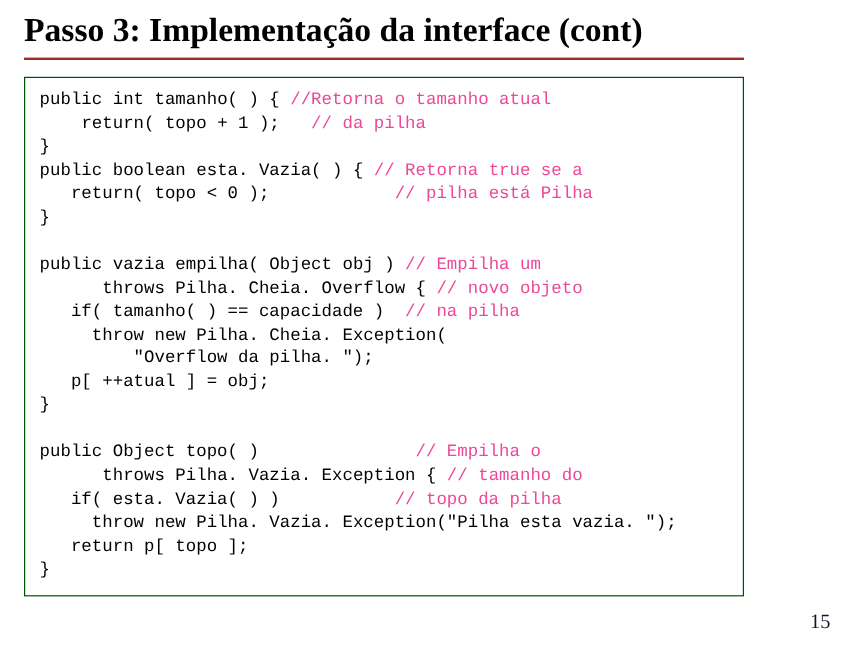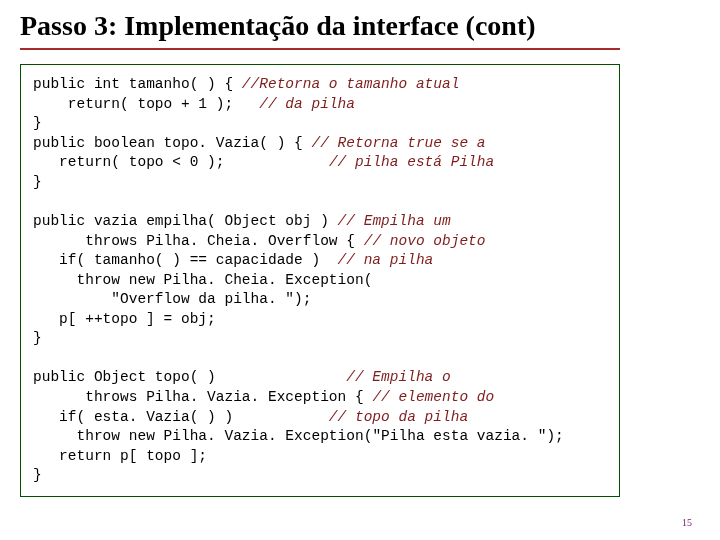--- a/index.html
+++ b/index.html
@@ -28,49 +28,49 @@
   .code-box {
     border: 1px solid #005000;
     padding: 10px 12px 10px 12px;
     font-family: "Courier New", monospace;
     font-size: 14.5px;
     line-height: 1.35;
     white-space: pre;
     color: #000;
   }
   .kw { font-weight: normal; }
-  .cm { color: #7f1d1d; font-style: italic; }
+  .cm { color: #ec4899; }
   .page-num {
     position: absolute;
     bottom: 12px;
     right: 28px;
-    font-size: 10px;
-    color: #701a75;
+    font-size: 17px;
+    color: #0f172a;
   }
 </style>
 </head>
 <body>
 
 <div class="slide">
   <div class="title">Passo 3:  Implementação da interface (cont)</div>
   <div class="code-box"><span><span>public </span><span class="kw">int</span><span> tamanho( ) { </span><span class="cm">//Retorna o tamanho atual</span></span>
 <span><span>    </span><span class="kw">return</span><span>( topo + 1 );   </span><span class="cm">// da pilha</span></span>
 <span>}</span>
-<span><span>public </span><span class="kw">boolean</span><span> topo. Vazia( ) { </span><span class="cm">// Retorna true se a</span></span>
+<span><span>public </span><span class="kw">boolean</span><span> esta. Vazia( ) { </span><span class="cm">// Retorna true se a</span></span>
 <span><span>   </span><span class="kw">return</span><span>( topo &lt; 0 );            </span><span class="cm">// pilha está Pilha</span></span>
 <span>}</span>
 
 <span><span>public </span><span class="kw">vazia</span><span> empilha( Object obj ) </span><span class="cm">// Empilha um</span></span>
 <span><span>      </span><span class="kw">throws</span><span> Pilha. Cheia. Overflow { </span><span class="cm">// novo objeto</span></span>
 <span><span>   </span><span class="kw">if</span><span>( tamanho( ) == capacidade )  </span><span class="cm">// na pilha</span></span>
 <span><span>     </span><span class="kw">throw new</span><span> Pilha. Cheia. Exception(</span></span>
 <span>         "Overflow da pilha. ");</span>
-<span>   p[ ++topo ] = obj;</span>
+<span>   p[ ++atual ] = obj;</span>
 <span>}</span>
 
 <span><span class="kw">public</span><span> Object topo( )               </span><span class="cm">// Empilha o</span></span>
-<span><span>      </span><span class="kw">throws</span><span> Pilha. Vazia. Exception { </span><span class="cm">// elemento do</span></span>
+<span><span>      </span><span class="kw">throws</span><span> Pilha. Vazia. Exception { </span><span class="cm">// tamanho do</span></span>
 <span><span>   </span><span class="kw">if</span><span>( esta. Vazia( ) )           </span><span class="cm">// topo da pilha</span></span>
 <span><span>     </span><span class="kw">throw new</span><span> Pilha. Vazia. Exception("Pilha esta vazia. ");</span></span>
 <span><span>   </span><span class="kw">return</span><span> p[ topo ];</span></span>
 <span>}</span></div>
 </div>
 <div class="page-num">15</div>
 
 </body></html>

